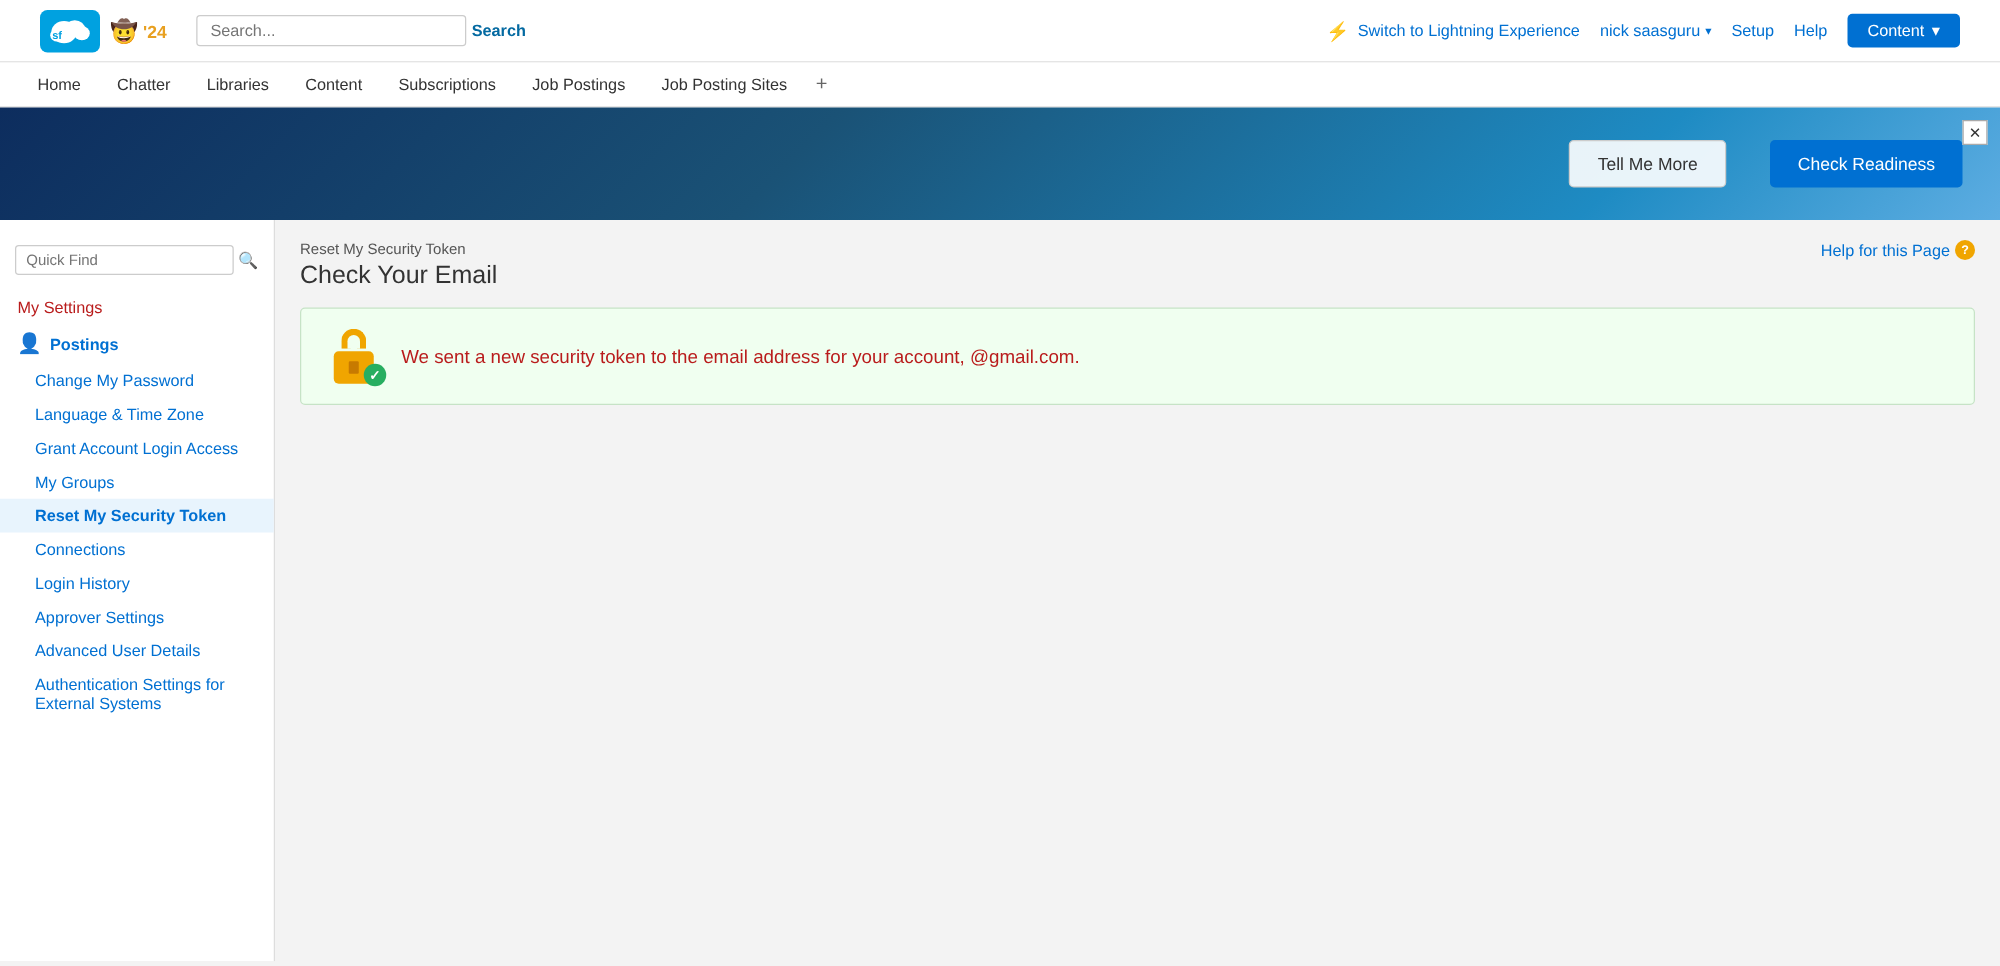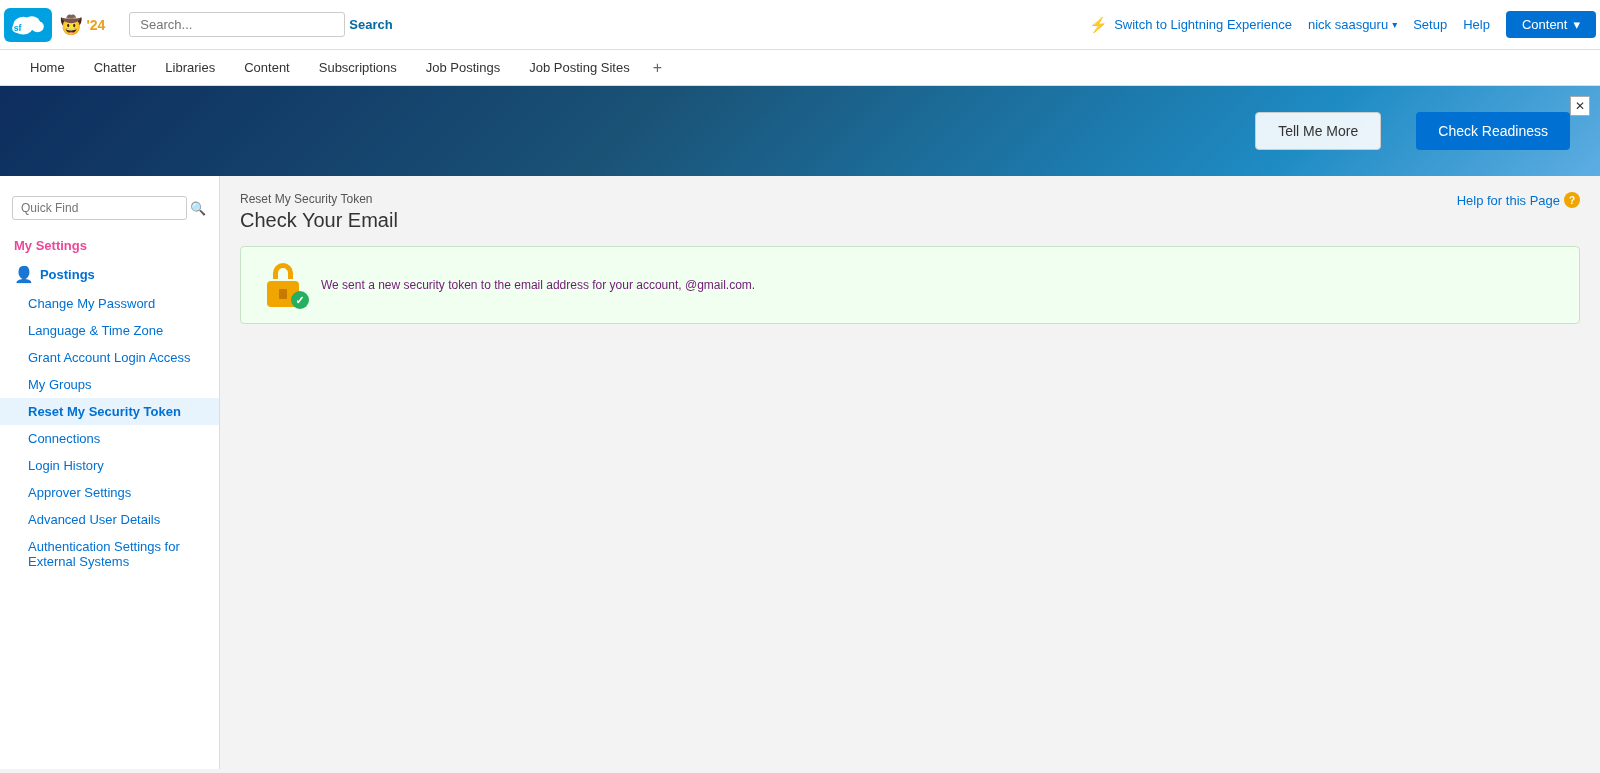--- a/index.html
+++ b/index.html
@@ -3,21 +3,21 @@
   <meta charset="utf-8">
   <style>
     * { box-sizing: border-box; margin: 0; padding: 0; }
     body { font-family: 'Salesforce Sans', Arial, sans-serif; font-size: 13px; background: #f3f3f3; color: #333; }
 
     
     .top-nav {
       background: #fff;
       display: flex;
       align-items: center;
-      padding: 0 4px;
+      padding: 0 32px;
       height: 50px;
       border-bottom: 1px solid #ddd;
       gap: 12px;
     }
     .logo-area { display: flex; align-items: center; gap: 8px; }
     .sf-logo {
       width: 48px; height: 34px;
       background: #00a1e0;
       border-radius: 6px;
       display: flex; align-items: center; justify-content: center;
@@ -114,21 +114,21 @@
       align-items: center;
       gap: 4px;
     }
     .quick-find-input {
       border: 1px solid #ccc; border-radius: 3px; padding: 4px 8px;
       width: 100%; font-size: 12px; outline: none;
     }
     .quick-find-icon { color: #888; font-size: 13px; }
 
     .sidebar-section-title {
-      font-size: 13px; font-weight: bold; color: #ec4899;
+      font-size: 13px; font-weight: normal; color: #b91c1c;
       padding: 10px 14px 6px 14px;
     }
     .sidebar-personal-header {
       display: flex; align-items: center; gap: 6px;
       padding: 6px 14px;
       color: #0070d2; font-size: 13px; font-weight: bold;
     }
     .person-icon { color: #0070d2; font-size: 16px; }
     .sidebar-item {
       padding: 6px 14px 6px 28px;
@@ -184,21 +184,21 @@
       border-bottom: none;
       border-radius: 10px 10px 0 0;
       position: absolute; top: 0; left: 12px;
     }
     .lock-check {
       position: absolute; bottom: -2px; right: -4px;
       width: 18px; height: 18px; background: #27ae60; border-radius: 50%;
       display: flex; align-items: center; justify-content: center;
       color: #fff; font-size: 11px; font-weight: bold;
     }
-    .success-text { font-size: 12px; color: #701a75; }
+    .success-text { font-size: 15px; color: #b91c1c; }
   </style>
 </head>
 <body>
 
 <nav class="top-nav">
   <div class="logo-area">
     <div class="sf-logo">
       <svg width="38" height="26" viewBox="0 0 120 80" fill="none">
         <ellipse cx="45" cy="42" rx="32" ry="28" fill="white"></ellipse>
         <ellipse cx="72" cy="34" rx="26" ry="22" fill="white"></ellipse>

